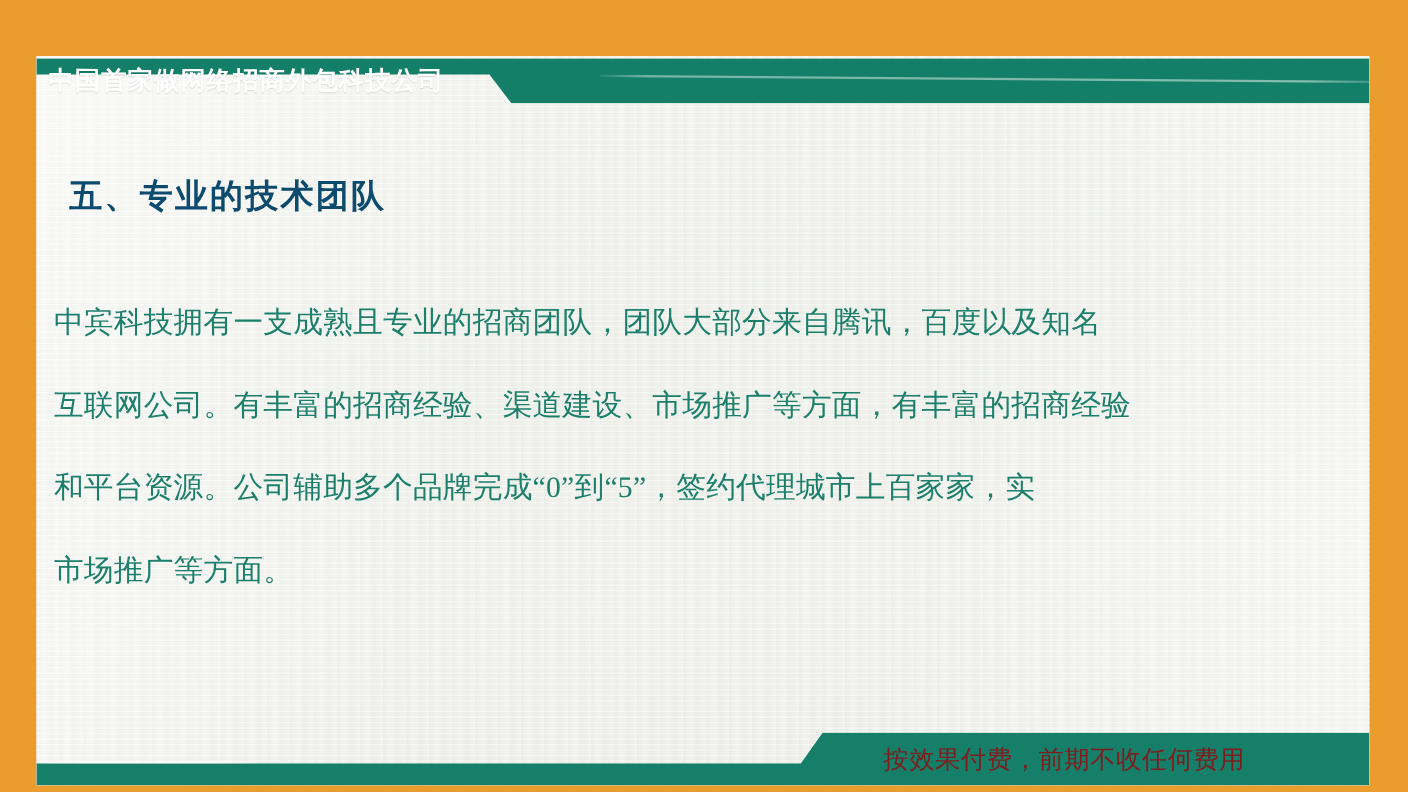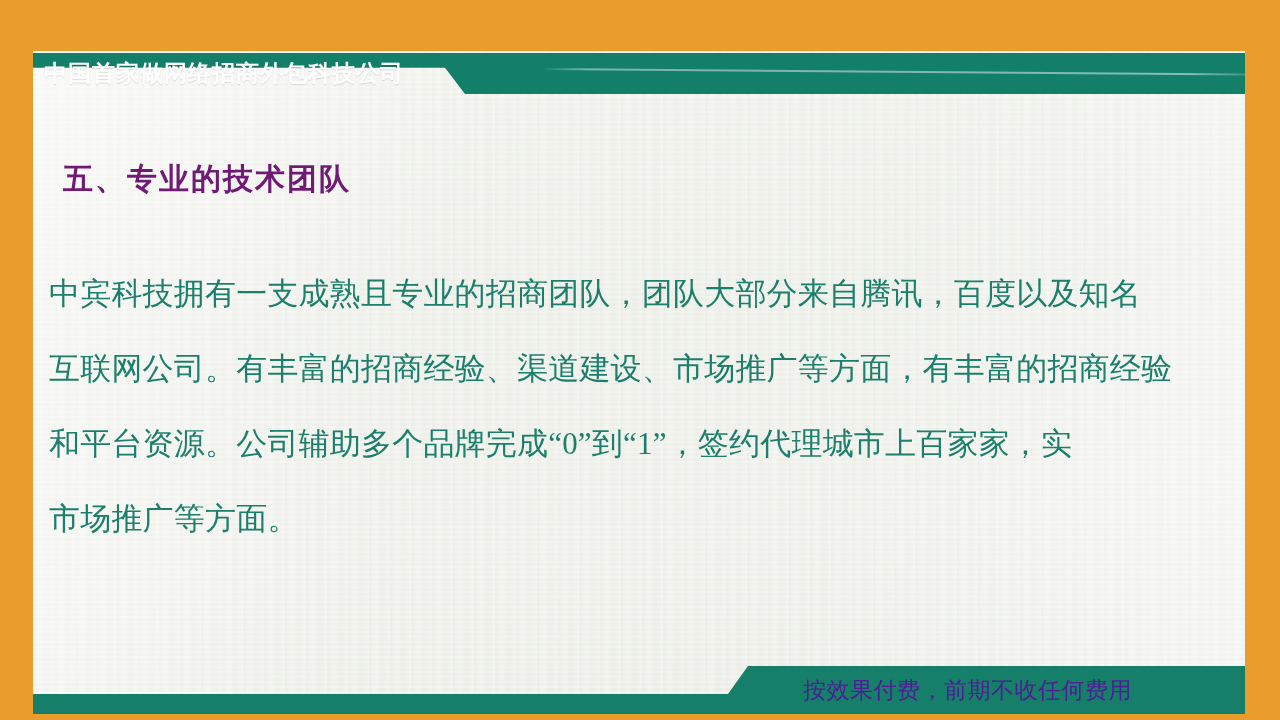--- a/index.html
+++ b/index.html
@@ -141,48 +141,48 @@
     transform:rotate(-0.35deg);
     transform-origin:left center;
     z-index:6;
     opacity:0.0;
   }
 
   #footer-text {
     position:absolute;
     right:44px; top:650px;
     z-index:7;
-    color:#4c1d95;
+    color:#7f1d1d;
     font-size:23px;
     line-height:32px;
     letter-spacing:0.5px;
     white-space:nowrap;
   }
 
   
   #section-heading {
     position:absolute;
     left:63px; top:134px;
     z-index:4;
-    color:#701a75;
+    color:#0c4a6e;
     font-size:30px;
     font-weight:bold;
     letter-spacing:2px;
     line-height:42px;
     white-space:nowrap;
   }
 
   #body-copy {
     position:absolute;
     left:49px; top:232px;
     width:1135px;
     z-index:4;
     color:#1c7f6b;
     font-family:"Liberation Serif", serif;
-    font-size:31px;
+    font-size:27px;
     line-height:75px;
     letter-spacing:0.2px;
     text-align:justify;
     text-justify:inter-character;
   }
   #body-copy .para-line { display:block; white-space:nowrap; }
 </style>
 </head>
 <body>
 
@@ -192,21 +192,21 @@
 
   <div id="header-band"></div>
   <div id="header-hairline"></div>
   <div id="header-title">中国首家做网络招商外包科技公司</div>
 
   <div id="section-heading">五、专业的技术团队</div>
 
   <div id="body-copy">
     <span class="para-line">中宾科技拥有一支成熟且专业的招商团队，团队大部分来自腾讯，百度以及知名</span>
     <span class="para-line">互联网公司。有丰富的招商经验、渠道建设、市场推广等方面，有丰富的招商经验</span>
-    <span class="para-line">和平台资源。公司辅助多个品牌完成“0”到“1”，签约代理城市上百家家，实</span>
+    <span class="para-line">和平台资源。公司辅助多个品牌完成“0”到“5”，签约代理城市上百家家，实</span>
     <span class="para-line">市场推广等方面。</span>
   </div>
 
   <div id="footer-band"></div>
   <div id="footer-hairline"></div>
   <div id="footer-hairline2"></div>
   <div id="footer-text">按效果付费，前期不收任何费用</div>
 
 </div>
 

